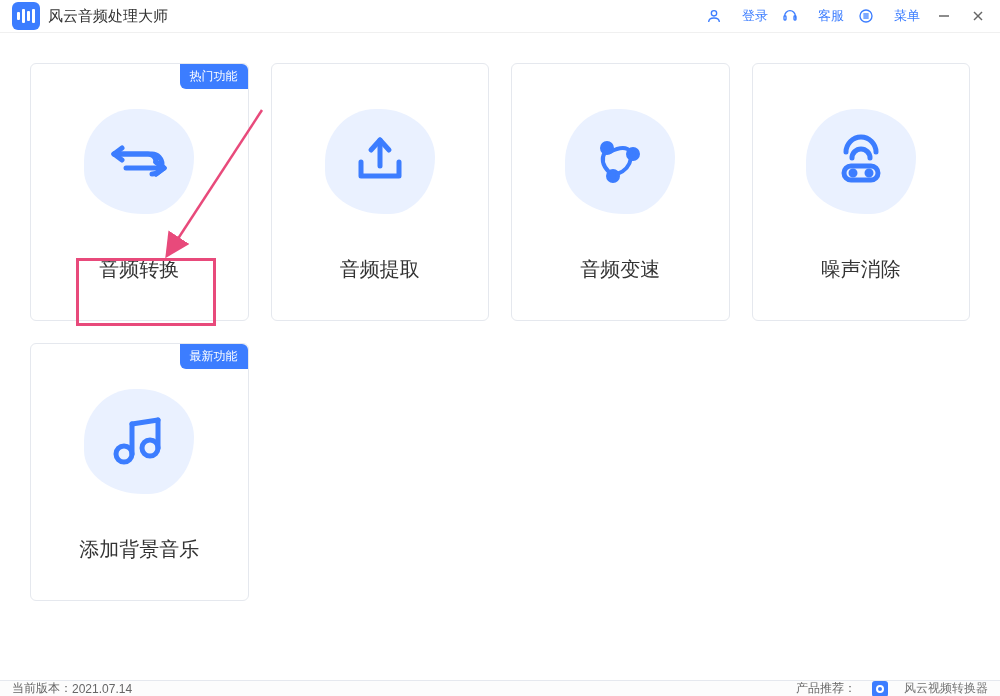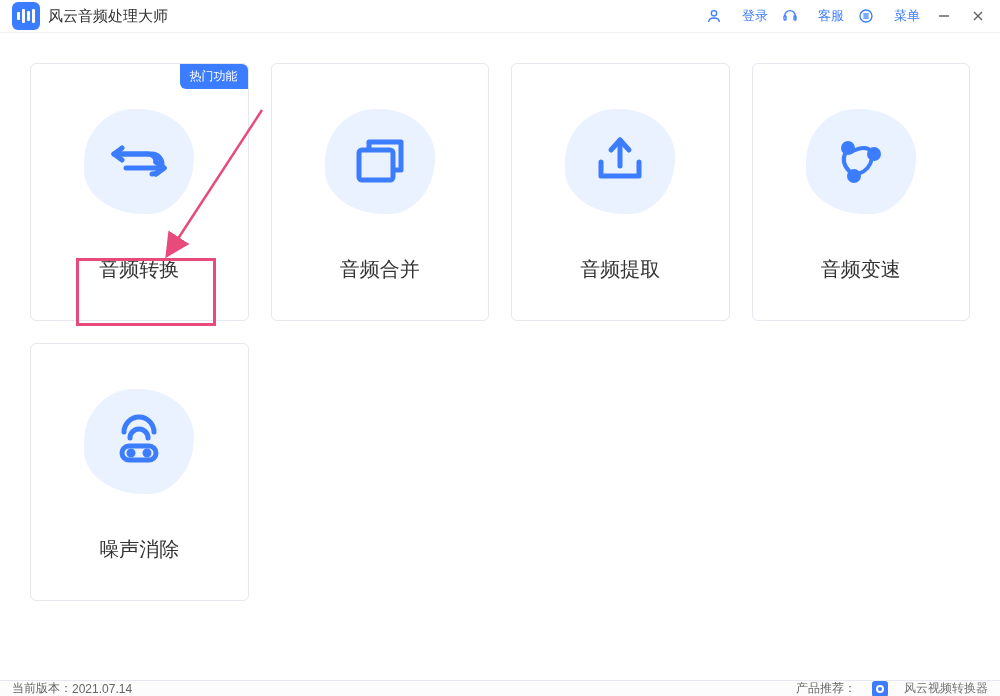--- a/index.html
+++ b/index.html
@@ -101,30 +101,20 @@
         <path d="M10 28 H44 a8 8 0 0 1 8 8"></path>
         <path d="M60 42 H26 a8 8 0 0 1 -8 -8" opacity="0"></path>
         <path d="M52 36 L60 42 L52 48"></path>
           <path d="M60 42 H22"></path>
       </svg>
     </div>
     <div class="card-label">音频转换</div>
   </div>
 
 
-  <div class="card">
-    <div class="card-icon-wrap">
-        <div class="blob"></div>
-      <svg class="card-icon" width="70" height="70" viewBox="0 0 70 70" fill="none" stroke="#3c7dff" stroke-width="5" stroke-linejoin="round">
-        <rect x="14" y="24" width="34" height="30" rx="3"></rect>
-          <path d="M24 24 V16 H56 V44 H48"></path>
-      </svg>
-    </div>
-    <div class="card-label">音频合并</div>
-  </div>
 
   <div class="card">
     <div class="card-icon-wrap">
         <div class="blob"></div>
       <svg class="card-icon" width="70" height="70" viewBox="0 0 70 70" fill="none" stroke="#3c7dff" stroke-width="5" stroke-linecap="round" stroke-linejoin="round">
         <path d="M16 36 V50 H54 V36"></path>
           <line x1="35" y1="14" x2="35" y2="40"></line>
           <path d="M26 24 L35 14 L44 24"></path>
       </svg>
     </div>
@@ -154,20 +144,34 @@
         <rect x="18" y="40" width="34" height="14" rx="7"></rect>
           <circle cx="27" cy="47" r="2" fill="#3c7dff"></circle>
           <circle cx="43" cy="47" r="2" fill="#3c7dff"></circle>
         <path d="M26 32 a9 9 0 0 1 18 0"></path>
           <path d="M20 26 a15 15 0 0 1 30 0"></path>
       </svg>
     </div>
     <div class="card-label">噪声消除</div>
   </div>
 
+  <div class="card">
+    <div class="card-badge">最新功能</div>
+    <div class="card-icon-wrap">
+        <div class="blob"></div>
+      <svg class="card-icon" width="70" height="70" viewBox="0 0 70 70" fill="none" stroke="#3c7dff" stroke-width="5" stroke-linecap="round" stroke-linejoin="round">
+        <circle cx="20" cy="48" r="8"></circle>
+          <circle cx="46" cy="42" r="8"></circle>
+          <line x1="28" y1="48" x2="28" y2="18"></line>
+          <line x1="54" y1="42" x2="54" y2="14"></line>
+          <line x1="28" y1="18" x2="54" y2="14"></line>
+      </svg>
+    </div>
+    <div class="card-label">添加背景音乐</div>
+  </div>
 
 </div>
 
 <div class="highlight-box"></div>
 <svg class="arrow-svg" width="120" height="170">
   <defs>
       <marker id="ah" markerWidth="10" markerHeight="10" refX="8" refY="5" orient="auto">
         <path d="M0,0 L10,5 L0,10 z" fill="#e84a7b"></path>
       </marker>
     </defs>

